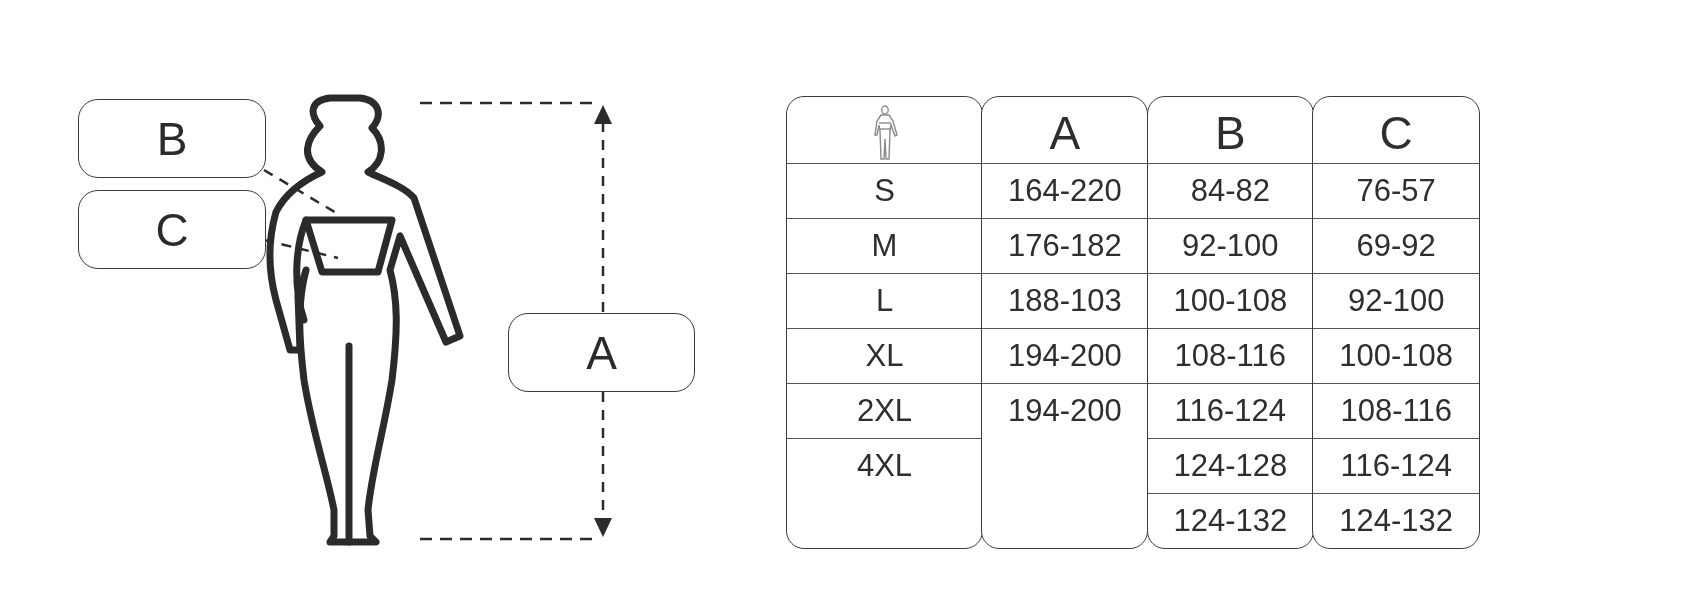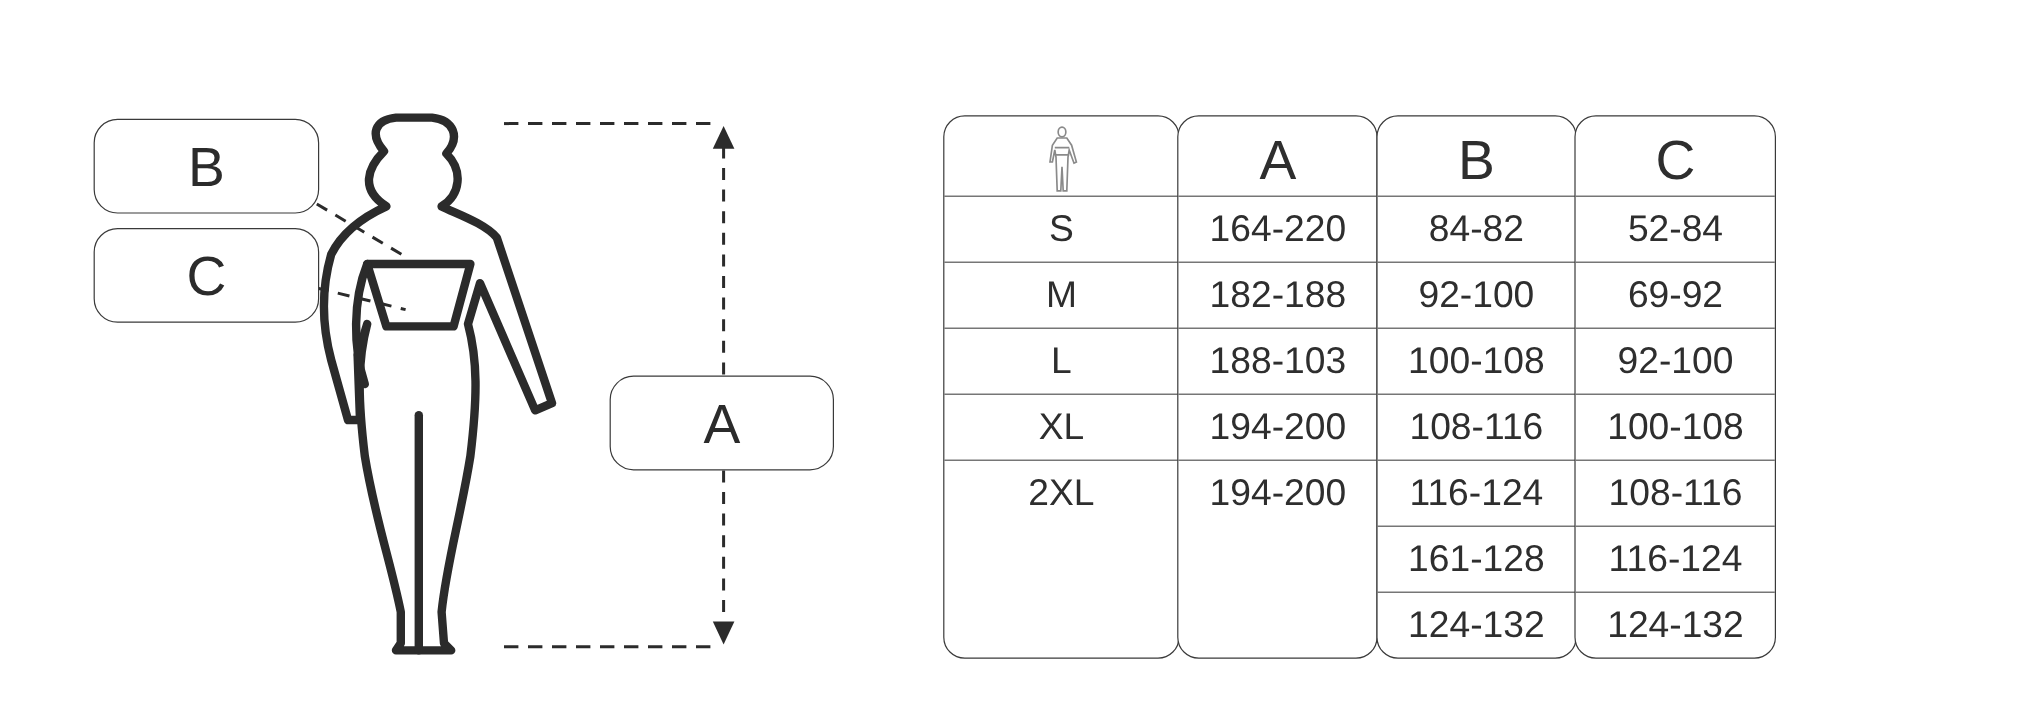--- a/index.html
+++ b/index.html
@@ -72,42 +72,43 @@
           <line x1="9" y1="18" x2="21" y2="18"></line>
           <line x1="9" y1="24" x2="21" y2="24"></line>
         </g>
       </svg>
     </div>
   <div class="cell">S</div>
       <div class="cell">M</div>
       <div class="cell">L</div>
       <div class="cell">XL</div>
       <div class="cell">2XL</div>
+      <div class="cell">4XL</div>
     </div>
   <div class="col c1">
     <div class="cell head">A</div>
   <div class="cell">164-220</div>
-      <div class="cell">182-188</div>
+      <div class="cell">176-182</div>
       <div class="cell">188-103</div>
       <div class="cell">194-200</div>
       <div class="cell">194-200</div>
     </div>
   <div class="col c2">
     <div class="cell head">B</div>
   <div class="cell">84-82</div>
       <div class="cell">92-100</div>
       <div class="cell">100-108</div>
       <div class="cell">108-116</div>
       <div class="cell">116-124</div>
-      <div class="cell">161-128</div>
+      <div class="cell">124-128</div>
       <div class="cell">124-132</div>
     </div>
   <div class="col c3">
     <div class="cell head">C</div>
-  <div class="cell">52-84</div>
+  <div class="cell">76-57</div>
       <div class="cell">69-92</div>
       <div class="cell">92-100</div>
       <div class="cell">100-108</div>
       <div class="cell">108-116</div>
       <div class="cell">116-124</div>
       <div class="cell">124-132</div>
     </div>
 </div>
 
 </body></html>

